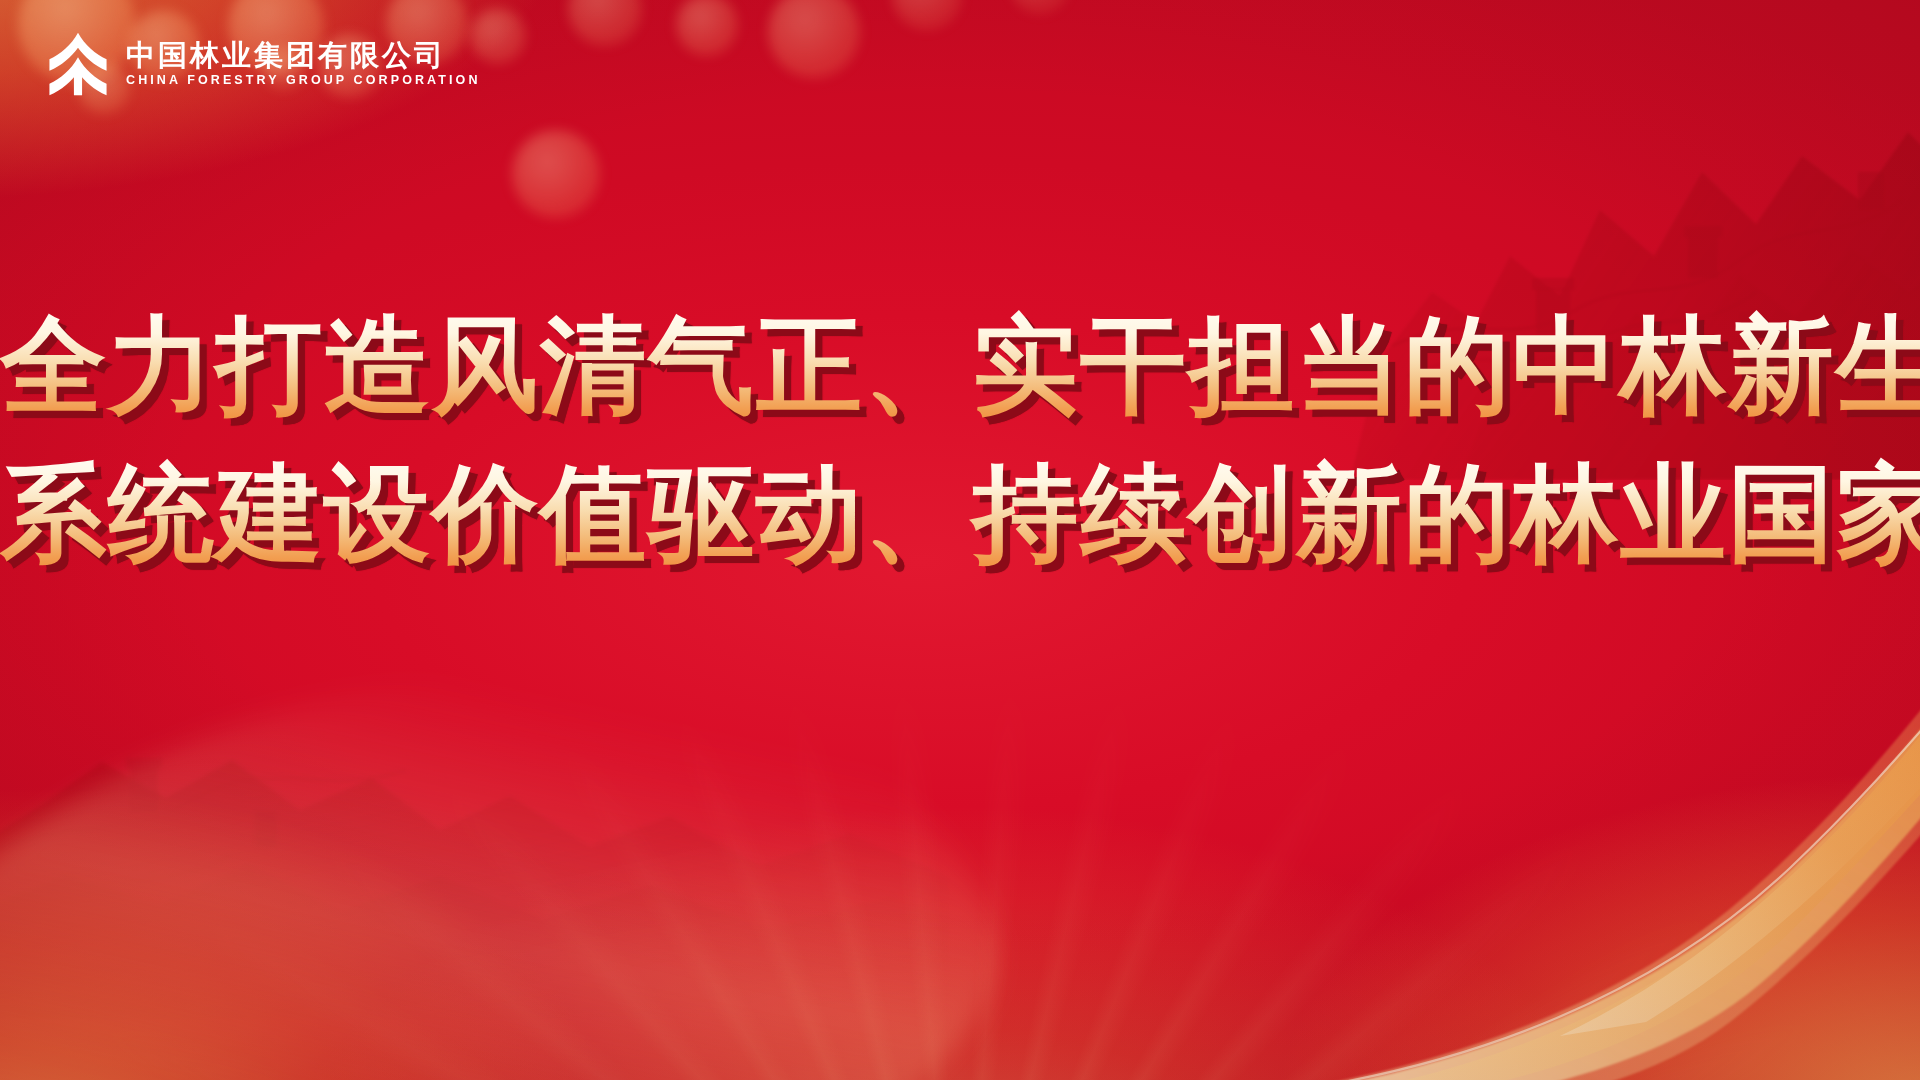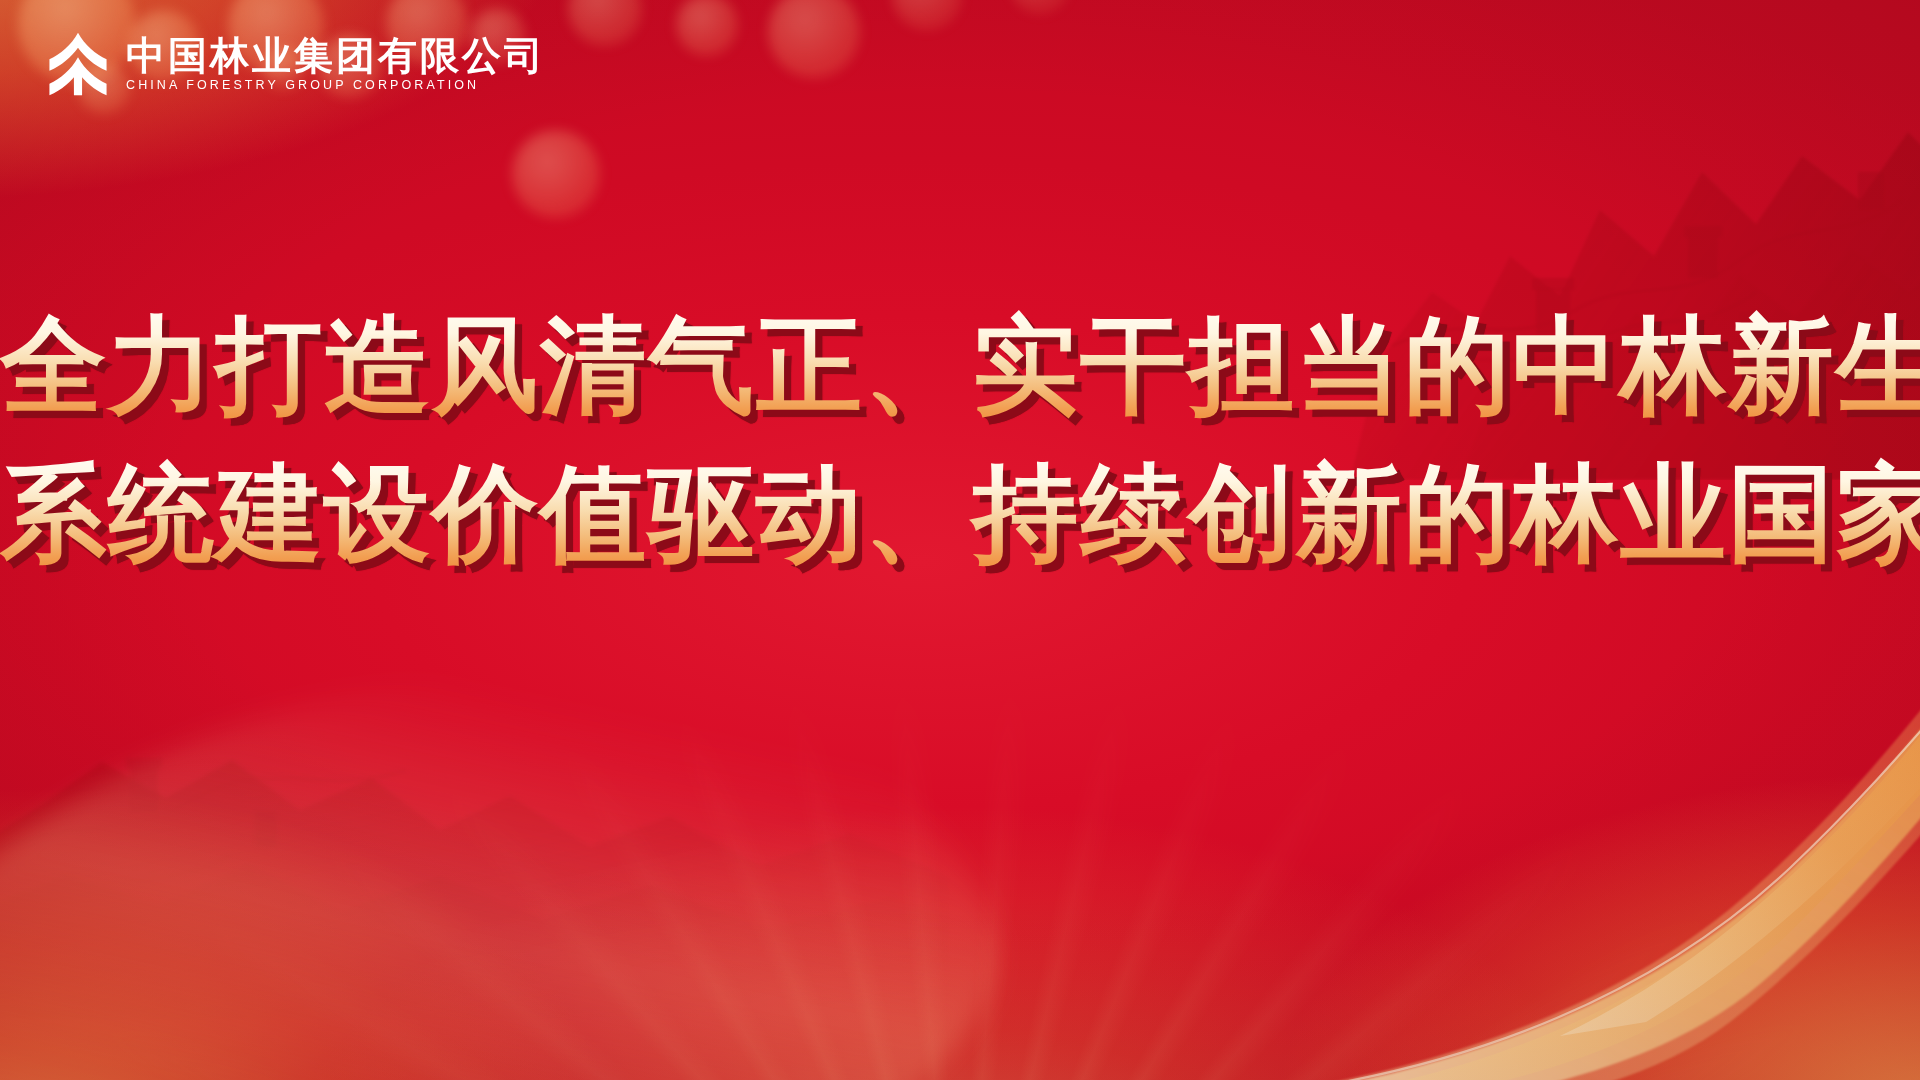--- a/index.html
+++ b/index.html
@@ -95,26 +95,26 @@
   .swoosh-wrap{position:absolute;right:-40px;bottom:-30px;width:1020px;height:470px;}
 
   
   .logo-lockup{
     position:absolute;left:44px;top:30px;
     display:flex;align-items:center;gap:14px;
   }
   .logo-mark{width:68px;height:68px;flex:0 0 68px;}
   .logo-text{display:flex;flex-direction:column;gap:4px;}
   .logo-cn{
-    font-size:39px;font-weight:700;color:#fff;letter-spacing:3px;
+    font-size:29px;font-weight:700;color:#fff;letter-spacing:3px;
     line-height:1;white-space:nowrap;
     font-family:"Liberation Sans","DejaVu Sans",sans-serif;
   }
   .logo-en{
-    font-size:12.5px;font-weight:400;color:#fff;letter-spacing:3.1px;
+    font-size:12.5px;font-weight:700;color:#fff;letter-spacing:3.1px;
     line-height:1;white-space:nowrap;
     font-family:"Liberation Sans","DejaVu Sans",sans-serif;
   }
 
   
   .headline{
     position:absolute;left:0;right:0;top:292px;
     text-align:center;
   }
   .hl-line{

